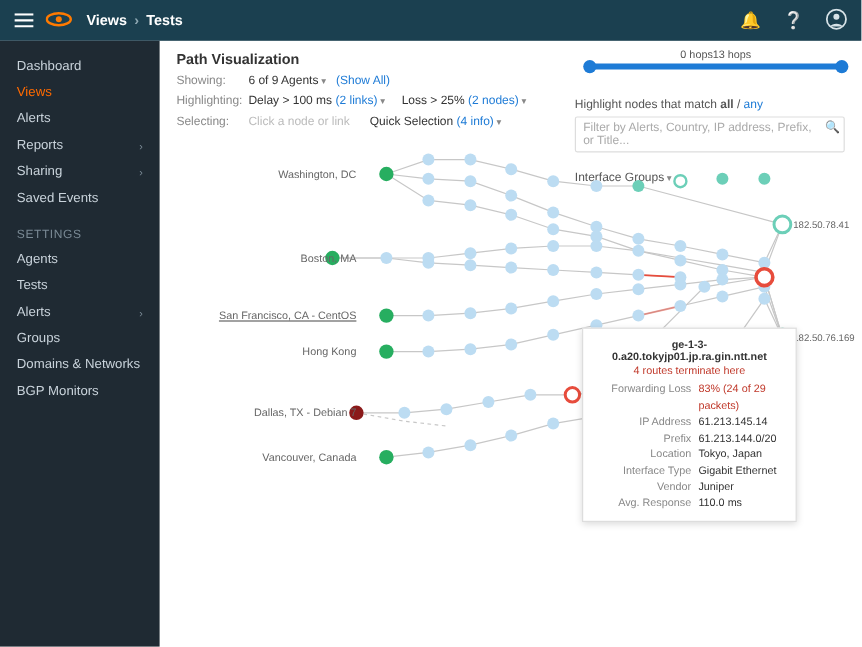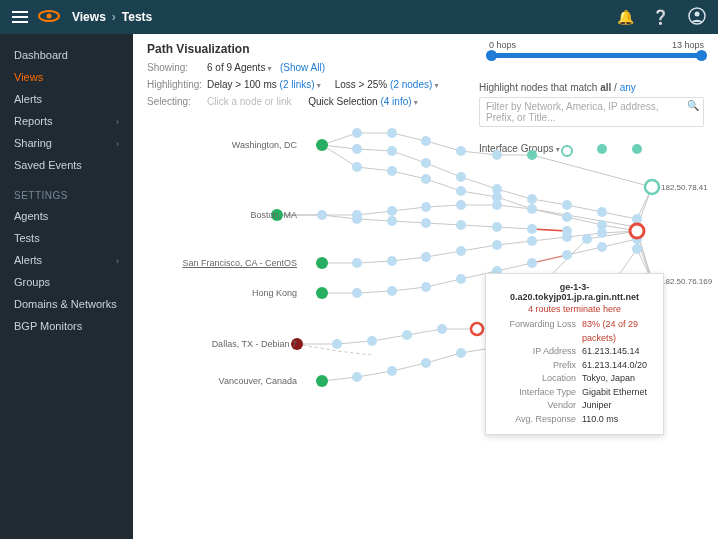--- a/index.html
+++ b/index.html
@@ -16,21 +16,21 @@
 .sidebar{width:133px;background:#1f2a33;color:#c9d3db;padding:10px 0;font-size:11px}
 .sidebar .sec{padding:4px 14px;color:#7a8a95;font-size:10px;letter-spacing:.5px;margin-top:10px}
 .sidebar ul{list-style:none}
 .sidebar li{padding:5px 14px;display:flex;justify-content:space-between;align-items:flex-end;cursor:pointer}
 .sidebar li.active{color:#ff6a00}
 .sidebar .chev{color:#7a8a95;font-size:9px}
 .main{flex:1;overflow:hidden;position:relative}
 .panel{padding:8px 14px}
 .panel h2{font-size:12px;font-weight:bold;margin-bottom:6px}
 .slider-wrap{position:absolute;right:14px;top:6px;width:215px;font-size:9px;color:#555}
-.slider-labs{display:flex;justify-content:space-between}
+.slider-labs{display:flex;justify-content:center}
 .slider-track{height:5px;background:#1e7bd6;border-radius:3px;position:relative;margin-top:3px}
 .slider-track::before,.slider-track::after{content:"";position:absolute;width:11px;height:11px;border-radius:50%;background:#1e7bd6;top:-3px}
 .slider-track::before{left:-3px}
 .slider-track::after{right:-3px}
 .filters{display:grid;grid-template-columns:60px auto;row-gap:6px;font-size:10px;color:#555;margin-top:4px}
 .filters .lab{color:#888}
 .filters .val b{color:#333;font-weight:normal}
 .link{color:#1e7bd6;cursor:pointer}
 .gray{color:#bbb}
 .dd::after{content:" \25BE";color:#888;font-size:8px}
@@ -166,21 +166,21 @@
           <b>Quick Selection</b>
           <span class="link dd">(4 info)</span>
         </span>
       </div>
 
       <div class="right-top">
         <div>
           <span>Highlight nodes that match </span><b>all</b><span> / </span><span class="link">any</span>
         </div>
         <div style="position:relative">
-          <div class="search">Filter by Network, America, IP address, Prefix, or Title...</div>
+          <div class="search">Filter by Alerts, Country, IP address, Prefix, or Title...</div>
           <span class="search-icon">🔍</span>
         </div>
         <div class="ig dd">Interface Groups</div>
       </div>
 
       <div class="viz">
         <svg width="560" height="320" viewBox="0 0 560 320">
           <g stroke="#c7c7c7" stroke-width="1" fill="none">
             <path d="M175 26 L210 14 L245 14 L279 22 L314 32 L350 36 L385 36 L505 68"></path>
             <path d="M175 26 L210 30 L245 32 L279 44 L314 58 L350 70 L385 80 L420 86 L455 93 L490 100 L505 68"></path>

